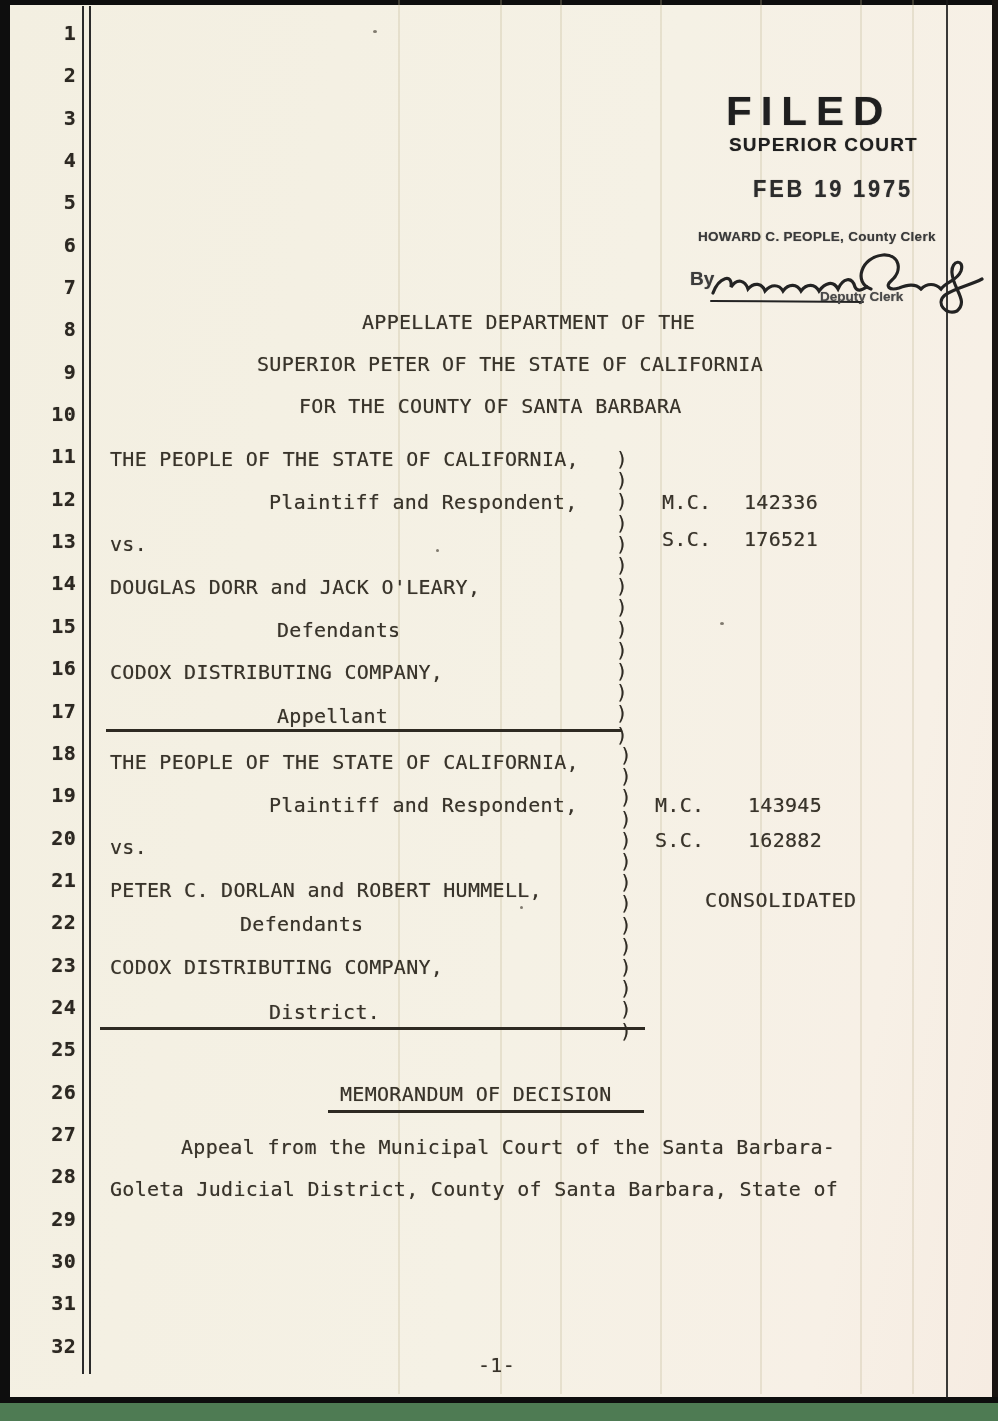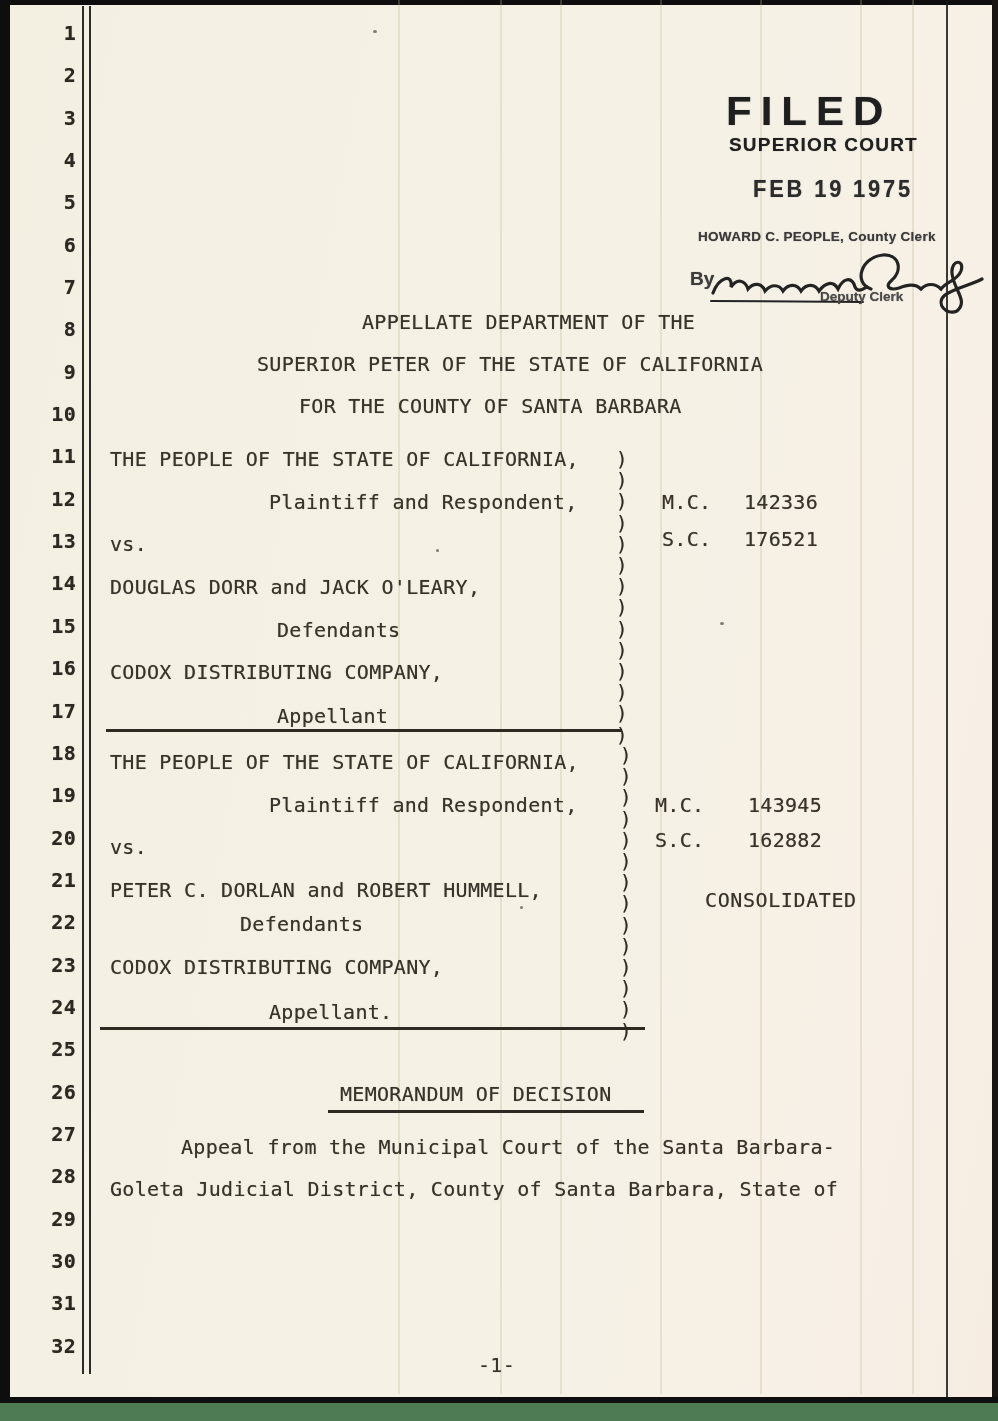--- a/index.html
+++ b/index.html
@@ -146,21 +146,21 @@
 <div class="t" style="left:269px;top:793px;">Plaintiff and Respondent,</div>
 <div class="t" style="left:655px;top:793px;">M.C.</div>
 <div class="t" style="left:748px;top:793px;">143945</div>
 <div class="t" style="left:655px;top:828px;">S.C.</div>
 <div class="t" style="left:748px;top:828px;">162882</div>
 <div class="t" style="left:110px;top:835px;">vs.</div>
 <div class="t" style="left:110px;top:878px;">PETER C. DORLAN and ROBERT HUMMELL,</div>
 <div class="t" style="left:705px;top:888px;letter-spacing:0.6px;">CONSOLIDATED</div>
 <div class="t" style="left:240px;top:912px;">Defendants</div>
 <div class="t" style="left:110px;top:955px;">CODOX DISTRIBUTING COMPANY,</div>
-<div class="t" style="left:269px;top:1000px;">Appellant.</div>
+<div class="t" style="left:269px;top:1000px;">District.</div>
 <div class="t parens" style="left:620px;top:745px;">)
 )
 )
 )
 )
 )
 )
 )
 )
 )

